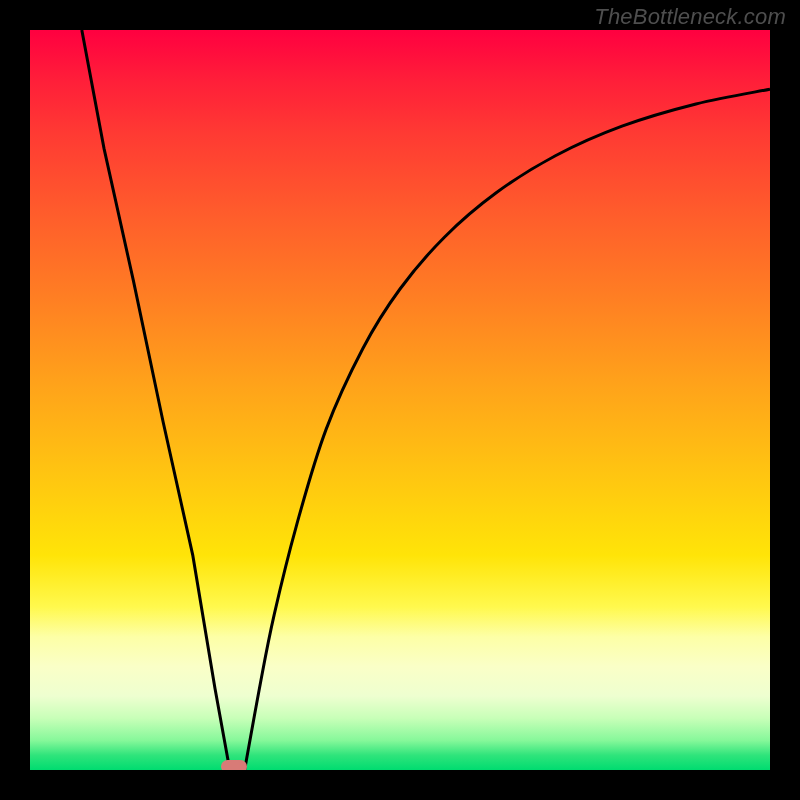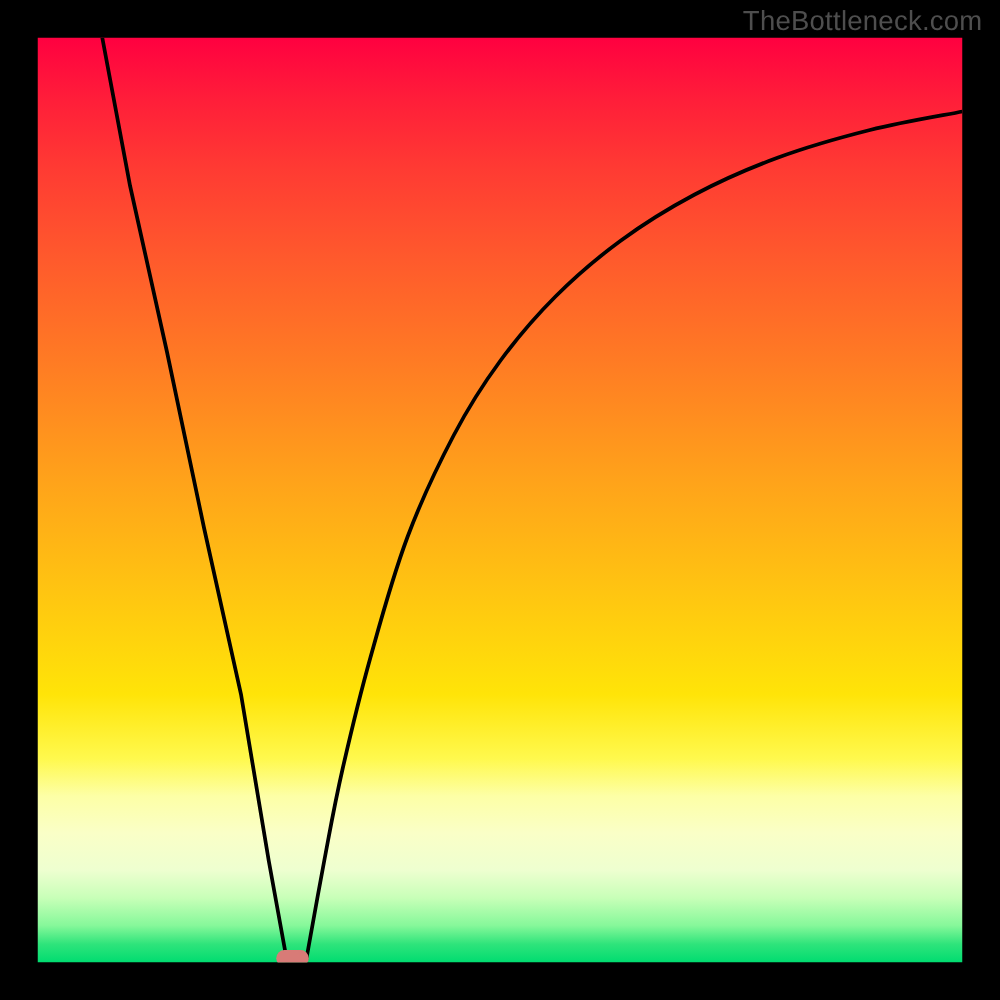--- a/index.html
+++ b/index.html
@@ -9,20 +9,21 @@
     height: 800px;
     overflow: hidden;
     background: #000;
     font-family: Arial, Helvetica, sans-serif;
   }
   .frame {
     position: relative;
     width: 800px;
     height: 800px;
     background: #000;
+    font-style: italic;
   }
   .watermark {
     position: absolute;
     top: 4px;
     right: 14px;
     color: #4e4e4e;
     font-size: 22px;
     font-weight: 500;
     letter-spacing: 0.2px;
     z-index: 20;

